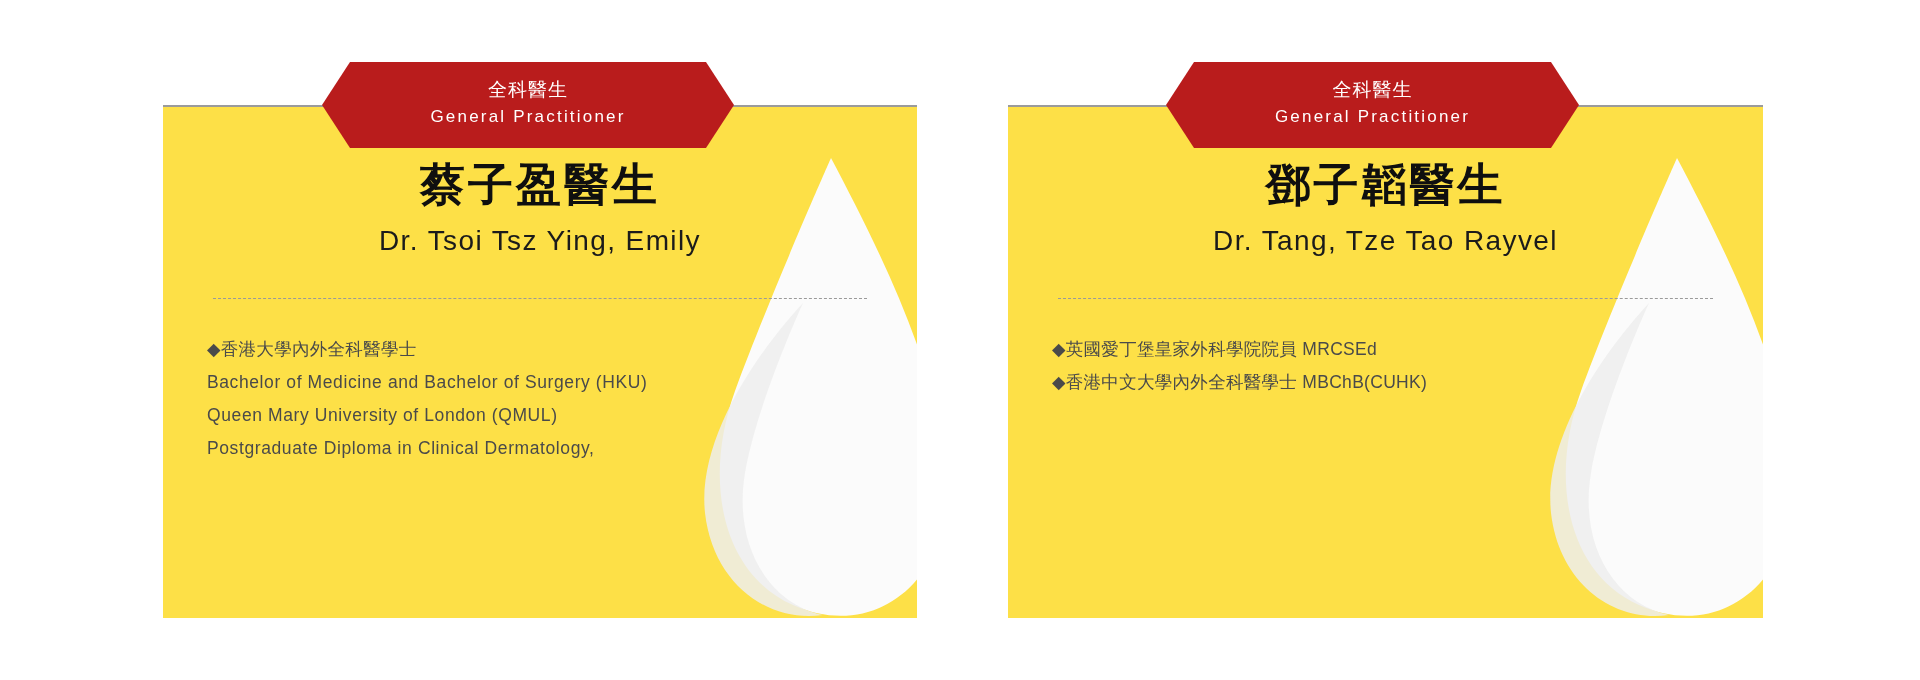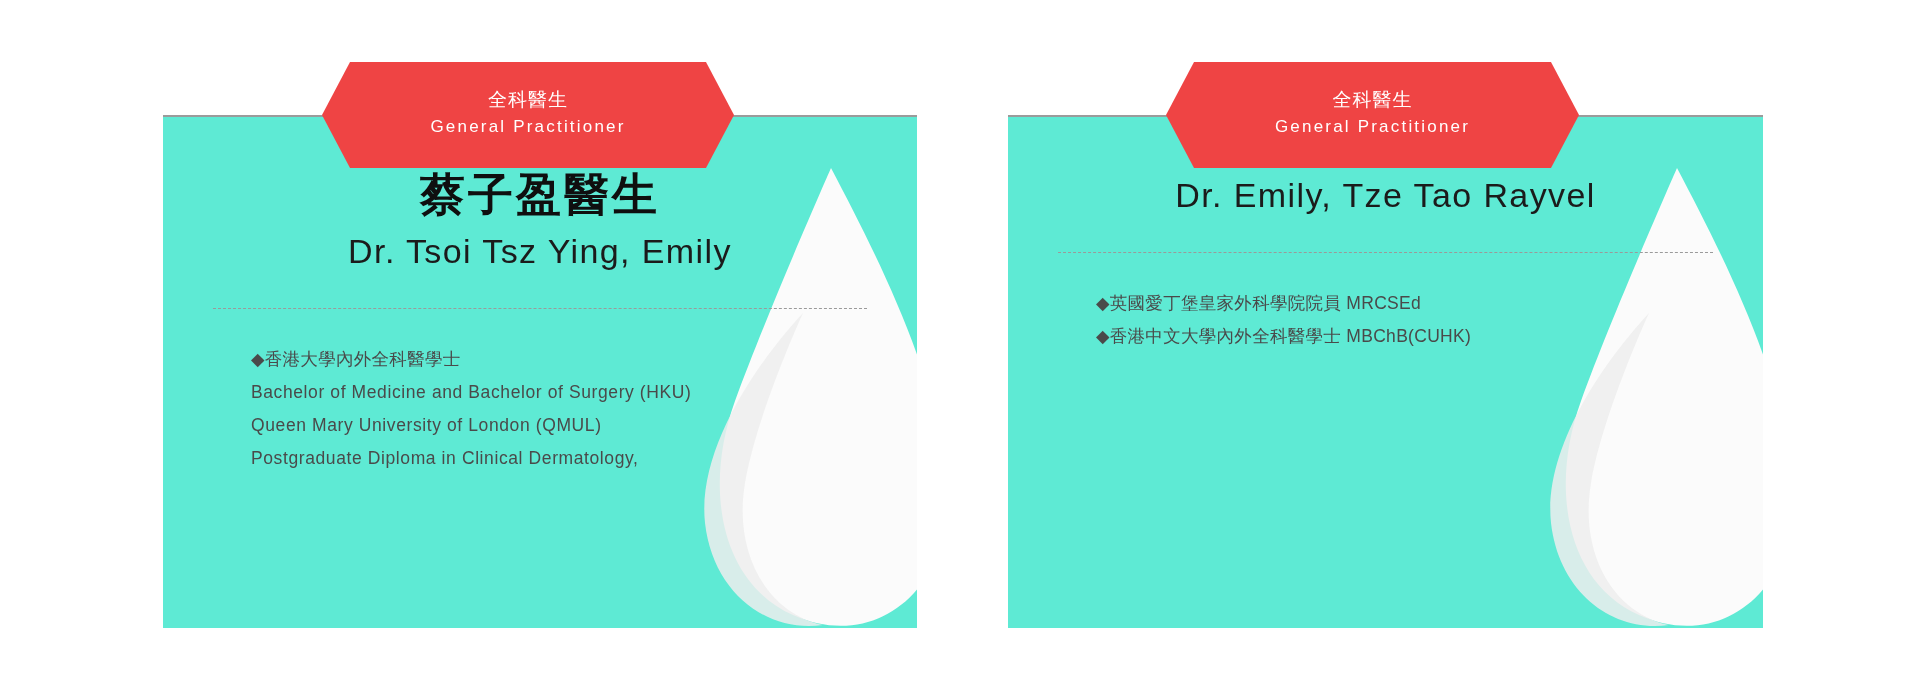--- a/index.html
+++ b/index.html
@@ -17,23 +17,23 @@
   .stage {
     position: relative;
     width: 1920px;
     height: 680px;
     background: #ffffff;
   }
 
   
   .card {
     position: absolute;
-    top: 115px;
+    top: 105px;
     height: 513px;
-    background: #5eead4;
+    background: #fde047;
     border-top: 2px solid #9b9b9b;
     overflow: hidden;
     box-sizing: border-box;
   }
   .card--left  { left: 163px;  width: 754px; }
   .card--right { left: 1008px; width: 755px; }
 
   
   .watermark {
     position: absolute;
@@ -42,22 +42,22 @@
     width: 340px;
     height: 470px;
     pointer-events: none;
   }
   .watermark svg { display: block; width: 100%; height: 100%; }
 
   
   .banner {
     position: absolute;
     top: 62px;
-    height: 106px;
-    background: #ef4444;
+    height: 86px;
+    background: #b91c1c;
     color: #ffffff;
     display: flex;
     flex-direction: column;
     align-items: center;
     justify-content: center;
     -webkit-clip-path: polygon(28px 0, calc(100% - 28px) 0, 100% 50%, calc(100% - 28px) 100%, 28px 100%, 0 50%);
     clip-path: polygon(28px 0, calc(100% - 28px) 0, 100% 50%, calc(100% - 28px) 100%, 28px 100%, 0 50%);
     z-index: 5;
   }
   .banner--left  { left: 322px;  width: 412px; }
@@ -90,38 +90,37 @@
     padding-top: 50px;
   }
   .name-zh {
     font-size: 45px;
     line-height: 56px;
     font-weight: 700;
     letter-spacing: 3px;
     color: #0f0f0f;
   }
   .name-en {
-    font-size: 34px;
+    font-size: 28px;
     line-height: 48px;
     font-weight: 300;
     letter-spacing: 1.4px;
     color: #1b1b1b;
     margin-top: 4px;
   }
 
   .divider {
     margin: 33px 10px 0 10px;
     border-top: 1.5px dashed #9a9a9a;
     height: 0;
   }
 
   .quals {
     margin-top: 34px;
     padding-left: 4px;
-    margin-left: 44px;
   }
   .qual-line {
     font-size: 17.5px;
     line-height: 33px;
     color: #4a4a4a;
     letter-spacing: 0.6px;
     white-space: nowrap;
   }
   .qual-line.is-bullet { letter-spacing: 0.3px; }
 </style>
@@ -163,21 +162,22 @@
   <div class="card card--right">
     <div class="watermark">
       <svg viewBox="0 0 340 470" xmlns="http://www.w3.org/2000/svg">
         <path d="M214 5 C214 5 150 150 118 238 C86 326 104 420 176 452 C256 488 330 430 330 336 C330 230 262 96 214 5 Z" fill="#fbfbfb"></path>
         <path d="M186 150 C186 150 140 250 128 320 C116 390 150 450 206 462 C150 470 96 430 88 360 C80 286 140 200 186 150 Z" fill="#ededed" opacity="0.85"></path>
       </svg>
     </div>
 
     <div class="card-body">
       <div class="name-block">
-        <div class="name-en">Dr. Emily, Tze Tao Rayvel</div>
+        <div class="name-zh">鄧子韜醫生</div>
+        <div class="name-en">Dr. Tang, Tze Tao Rayvel</div>
       </div>
 
       <div class="divider"></div>
 
       <div class="quals">
         <div class="qual-line is-bullet">◆英國愛丁堡皇家外科學院院員 MRCSEd</div>
         <div class="qual-line is-bullet">◆香港中文大學內外全科醫學士 MBChB(CUHK)</div>
       </div>
     </div>
   </div>

